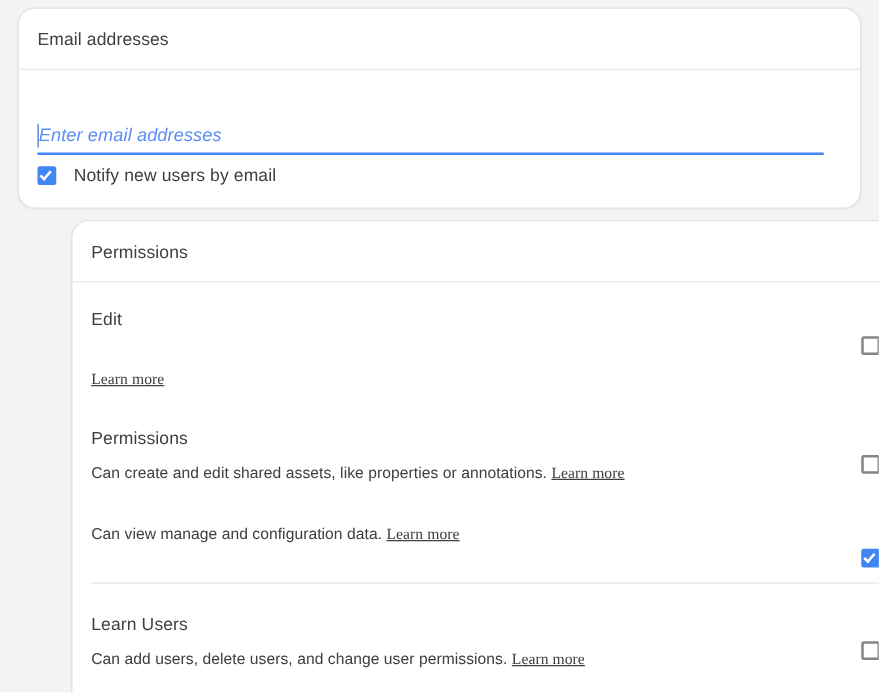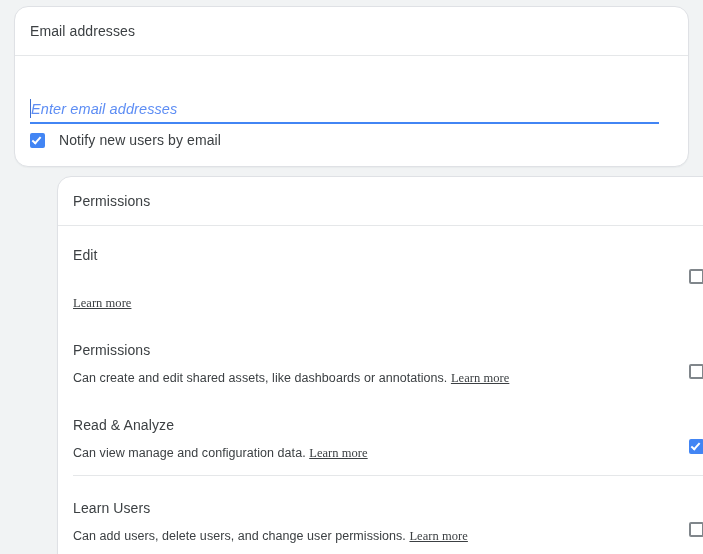--- a/index.html
+++ b/index.html
@@ -215,32 +215,31 @@
         </div>
         <div class="perm-cb-wrap">
           <span class="cb unchecked"></span>
         </div>
       </div>
 
       <div class="perm-row">
         <div class="perm-text">
           <div class="perm-title">Permissions</div>
           <div class="perm-desc">
-            <span>Can create and edit shared assets, like dashboards or annotations.</span>
+            <span>Can create and edit shared assets, like properties or annotations.</span>
             <span class="learn-more">Learn more</span>
           </div>
         </div>
         <div class="perm-cb-wrap">
           <span class="cb unchecked"></span>
         </div>
       </div>
 
       <div class="perm-row">
         <div class="perm-text">
-          <div class="perm-title">Read &amp; Analyze</div>
           <div class="perm-desc">
             <span>Can view manage and configuration data.</span>
             <span class="learn-more">Learn more</span>
           </div>
         </div>
         <div class="perm-cb-wrap">
           <span class="cb checked"></span>
         </div>
       </div>
 

